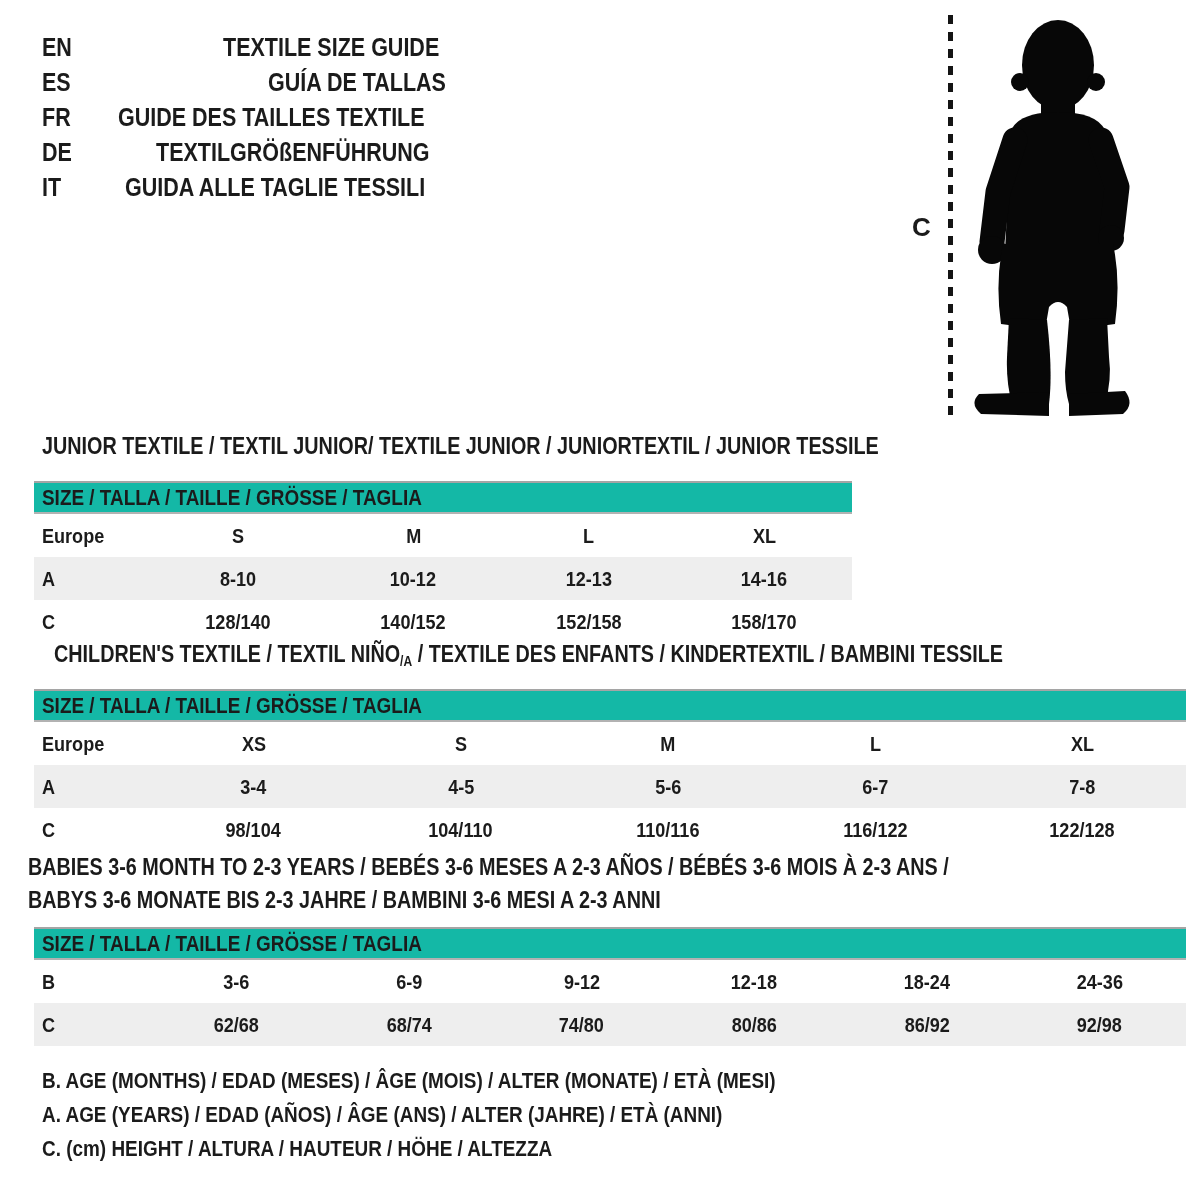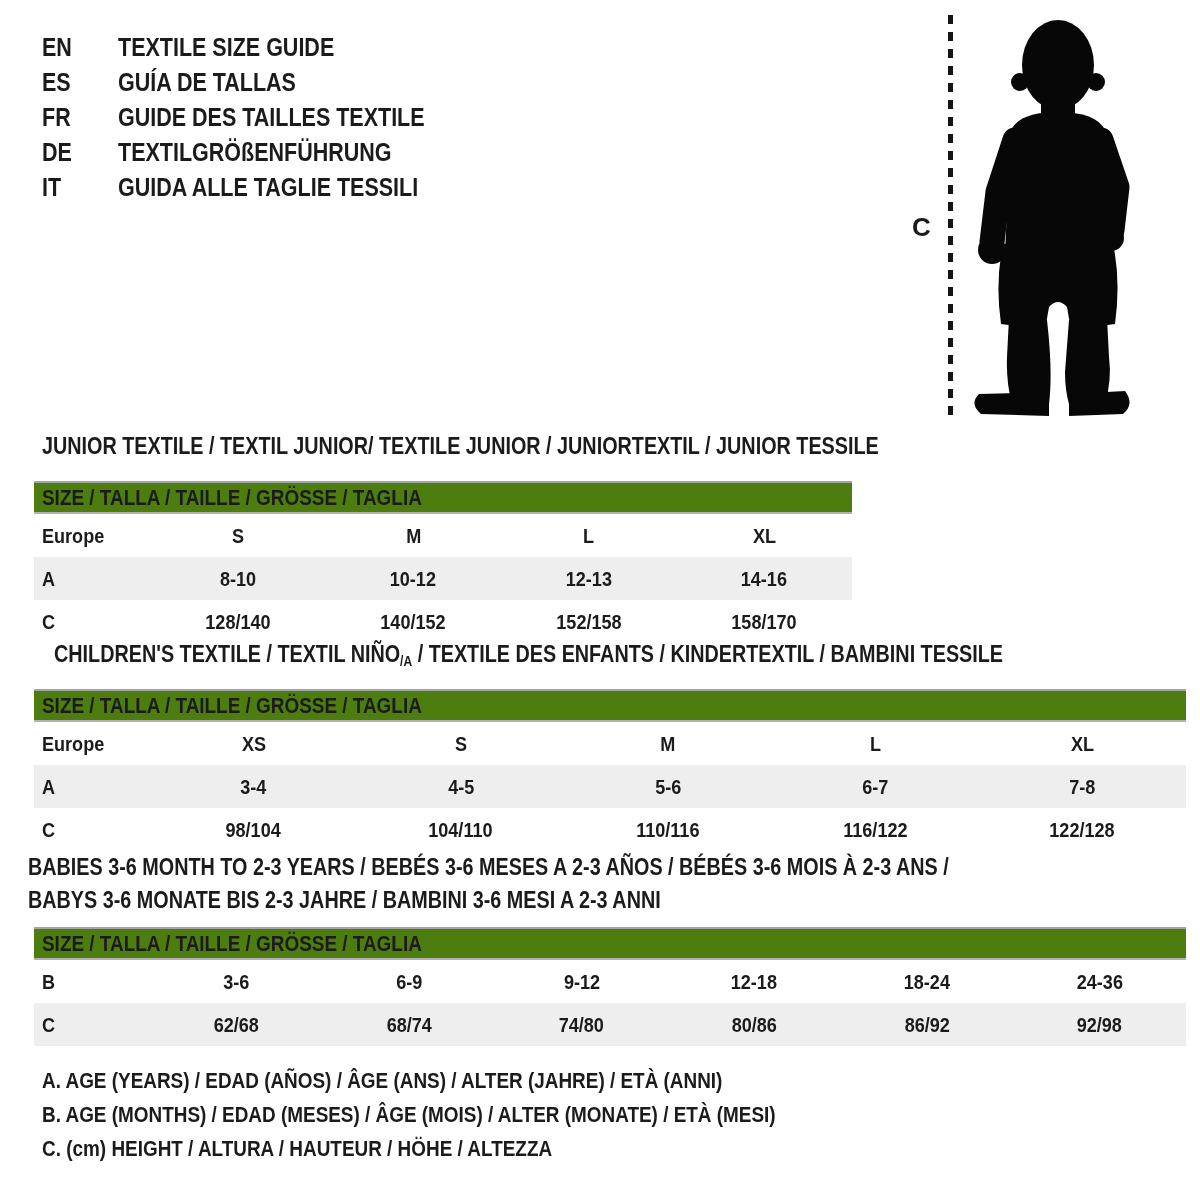--- a/index.html
+++ b/index.html
@@ -12,36 +12,36 @@
   .abs{position:absolute;}
   
   .cond{display:inline-block;transform:scaleX(0.86);transform-origin:0 50%;white-space:nowrap;font-weight:700;}
   .cond-c{display:inline-block;transform:scaleX(0.86);transform-origin:50% 50%;white-space:nowrap;font-weight:700;}
   .multi{white-space:pre-line;line-height:33px;}
 
   
   .lang-block{left:42px;top:30px;}
   .lang-row{display:flex;height:35px;align-items:center;font-size:25px;}
   .lang-code{width:76px;flex:0 0 76px;}
-  .lang-label{flex:1;}
+  .lang-label{flex:1;text-align:right;}
 
   
   .measure-line{
     left:948px;top:15px;width:5px;height:404px;
     background:repeating-linear-gradient(to bottom,#141414 0 9px,transparent 9px 17px);
   }
   .measure-label{left:912px;top:212px;font-size:26px;font-weight:700;}
   .silhouette{left:965px;top:12px;}
 
   
   .sec-title{font-size:23px;}
   .t-sub{font-size:14px;position:relative;top:4px;}
   .size-table{background:#ffffff;}
   .thead{
-    background:#4d7c0f;border-top:2px solid #a5a5a5;border-bottom:2px solid #b2b2b2;
+    background:#14b8a6;border-top:2px solid #a5a5a5;border-bottom:2px solid #b2b2b2;
     height:29px;display:flex;align-items:center;padding-left:8px;font-size:22px;
   }
   .trow{display:flex;height:43px;align-items:center;font-size:21px;}
   .trow.alt{background:#eeeeee;}
   .tcell{flex:1;text-align:center;}
   .tlabel{flex:0 0 108px;text-align:left;padding-left:8px;}
 
   
   .legend-item{height:34px;font-size:22px;display:flex;align-items:center;}
 </style>
@@ -188,21 +188,21 @@
     <div class="tcell"><span class="cond-c">68/74</span></div>
     <div class="tcell"><span class="cond-c">74/80</span></div>
     <div class="tcell"><span class="cond-c">80/86</span></div>
     <div class="tcell"><span class="cond-c">86/92</span></div>
     <div class="tcell"><span class="cond-c">92/98</span></div>
   </div>
 </div>
 
 <div class="abs" style="left:42px;top:1064px;">
   <div class="legend-item">
-      <span class="cond">A. AGE (YEARS) / EDAD (AÑOS) / ÂGE (ANS) / ALTER (JAHRE) / ETÀ (ANNI)</span>
+      <span class="cond">B. AGE (MONTHS) / EDAD (MESES) / ÂGE (MOIS) / ALTER (MONATE) / ETÀ (MESI)</span>
     </div>
   <div class="legend-item">
-      <span class="cond">B. AGE (MONTHS) / EDAD (MESES) / ÂGE (MOIS) / ALTER (MONATE) / ETÀ (MESI)</span>
+      <span class="cond">A. AGE (YEARS) / EDAD (AÑOS) / ÂGE (ANS) / ALTER (JAHRE) / ETÀ (ANNI)</span>
     </div>
   <div class="legend-item">
       <span class="cond">C. (cm) HEIGHT / ALTURA / HAUTEUR / HÖHE / ALTEZZA</span>
     </div>
 </div>
 
 </body></html>

